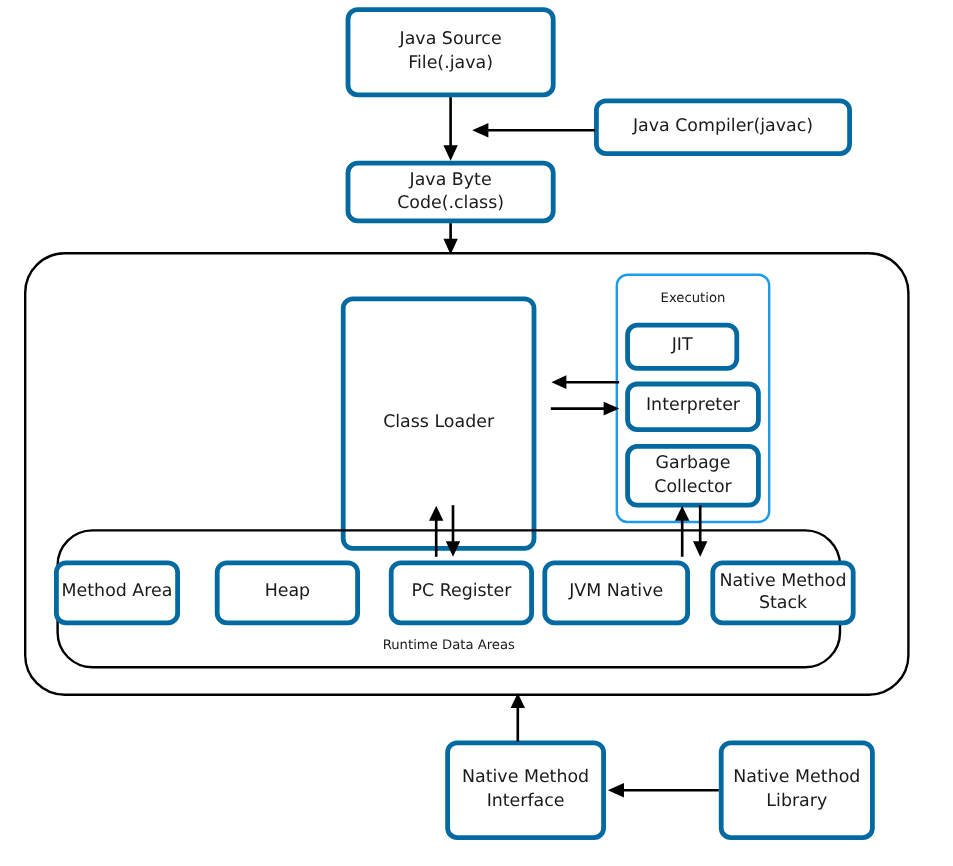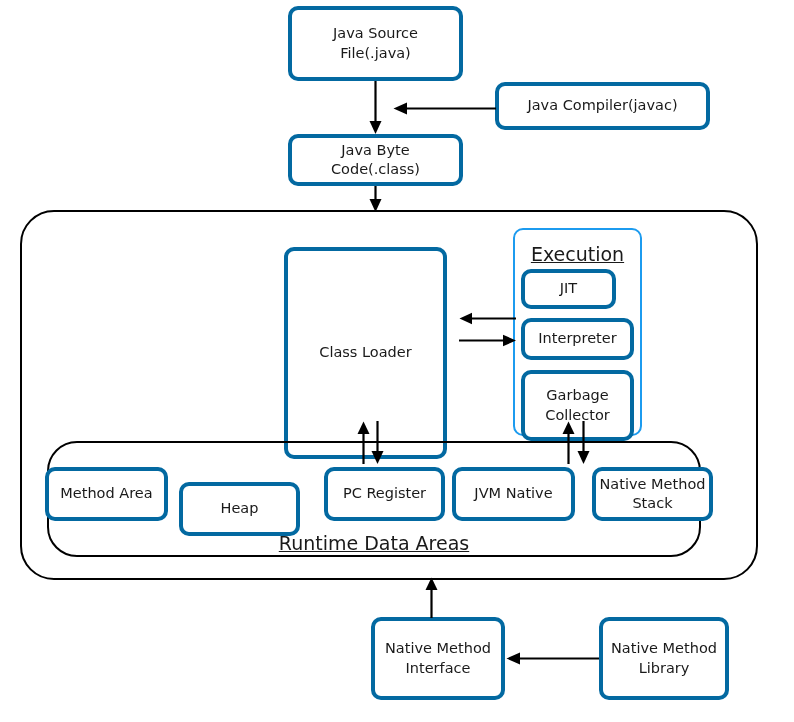--- a/index.html
+++ b/index.html
@@ -44,25 +44,24 @@
     position: absolute;
     box-sizing: border-box;
     border: 2px solid #1c9bef;
     border-radius: 10px;
     background: #ffffff;
   }
   .group-label {
     position: absolute;
     text-align: center;
     color: #1a1a1a;
-    font-size: 19px;
+    font-size: 11px;
     line-height: 1.33;
     font-family: "DejaVu Sans", sans-serif;
     white-space: pre-line;
-    text-decoration: underline;
   }
   
   .arrow {
     position: absolute;
   }
   .arrow svg {
     display: block;
     overflow: visible;
   }
 </style>
@@ -104,41 +103,41 @@
 
   <div class="node" style="left:284px; top:227px; width:163px; height:212px;margin-top:20px;">Class Loader</div>
 
   <div class="group-blue" style="left:513px; top:228px; width:129px; height:208px;"></div>
   <div class="group-label" style="left:513px; top:242px; width:129px;">Execution</div>
 
   <div class="node" style="left:521px; top:269px; width:95px; height:40px;">JIT</div>
 
   <div class="node" style="left:521px; top:318px; width:113px; height:42px;">Interpreter</div>
 
-  <div class="node" style="left:521px; top:370px; width:113px; height:71px;">Garbage
+  <div class="node" style="left:521px; top:370px; width:113px; height:53px;">Garbage
 Collector</div>
 
   <div class="arrow" style="left:458px; top:311px;">
     <svg width="60" height="16">
       <line x1="58" y1="7.5" x2="13" y2="7.5" stroke="#000" stroke-width="2.2"></line>
       <polygon points="1.5,7.5 14,1.8 14,13.2" fill="#000"></polygon>
     </svg>
   </div>
   <div class="arrow" style="left:458px; top:333px;">
     <svg width="60" height="16">
       <line x1="1" y1="7.5" x2="46" y2="7.5" stroke="#000" stroke-width="2.2"></line>
       <polygon points="58,7.5 45,1.8 45,13.2" fill="#000"></polygon>
     </svg>
   </div>
 
   <div class="outer-black" style="left:47px; top:441px; width:654px; height:116px; border-radius:30px;"></div>
 
-  <div class="node" style="left:45px; top:467px; width:123px; height:54px;">Method Area</div>
+  <div class="node" style="left:45px; top:467px; width:105px; height:54px;">Method Area</div>
 
-  <div class="node" style="left:179px; top:482px; width:121px; height:54px;">Heap</div>
+  <div class="node" style="left:179px; top:467px; width:121px; height:54px;">Heap</div>
 
   <div class="node" style="left:312px; top:467px; width:121px; height:54px;margin-left:12px;">PC Register</div>
 
   <div class="node" style="left:452px; top:467px; width:123px; height:54px;">JVM Native</div>
 
   <div class="node" style="left:592px; top:467px; width:121px; height:54px;">Native Method
 Stack</div>
 
   <div class="group-label" style="left:47px; top:531px; width:654px;">Runtime Data Areas</div>
 

